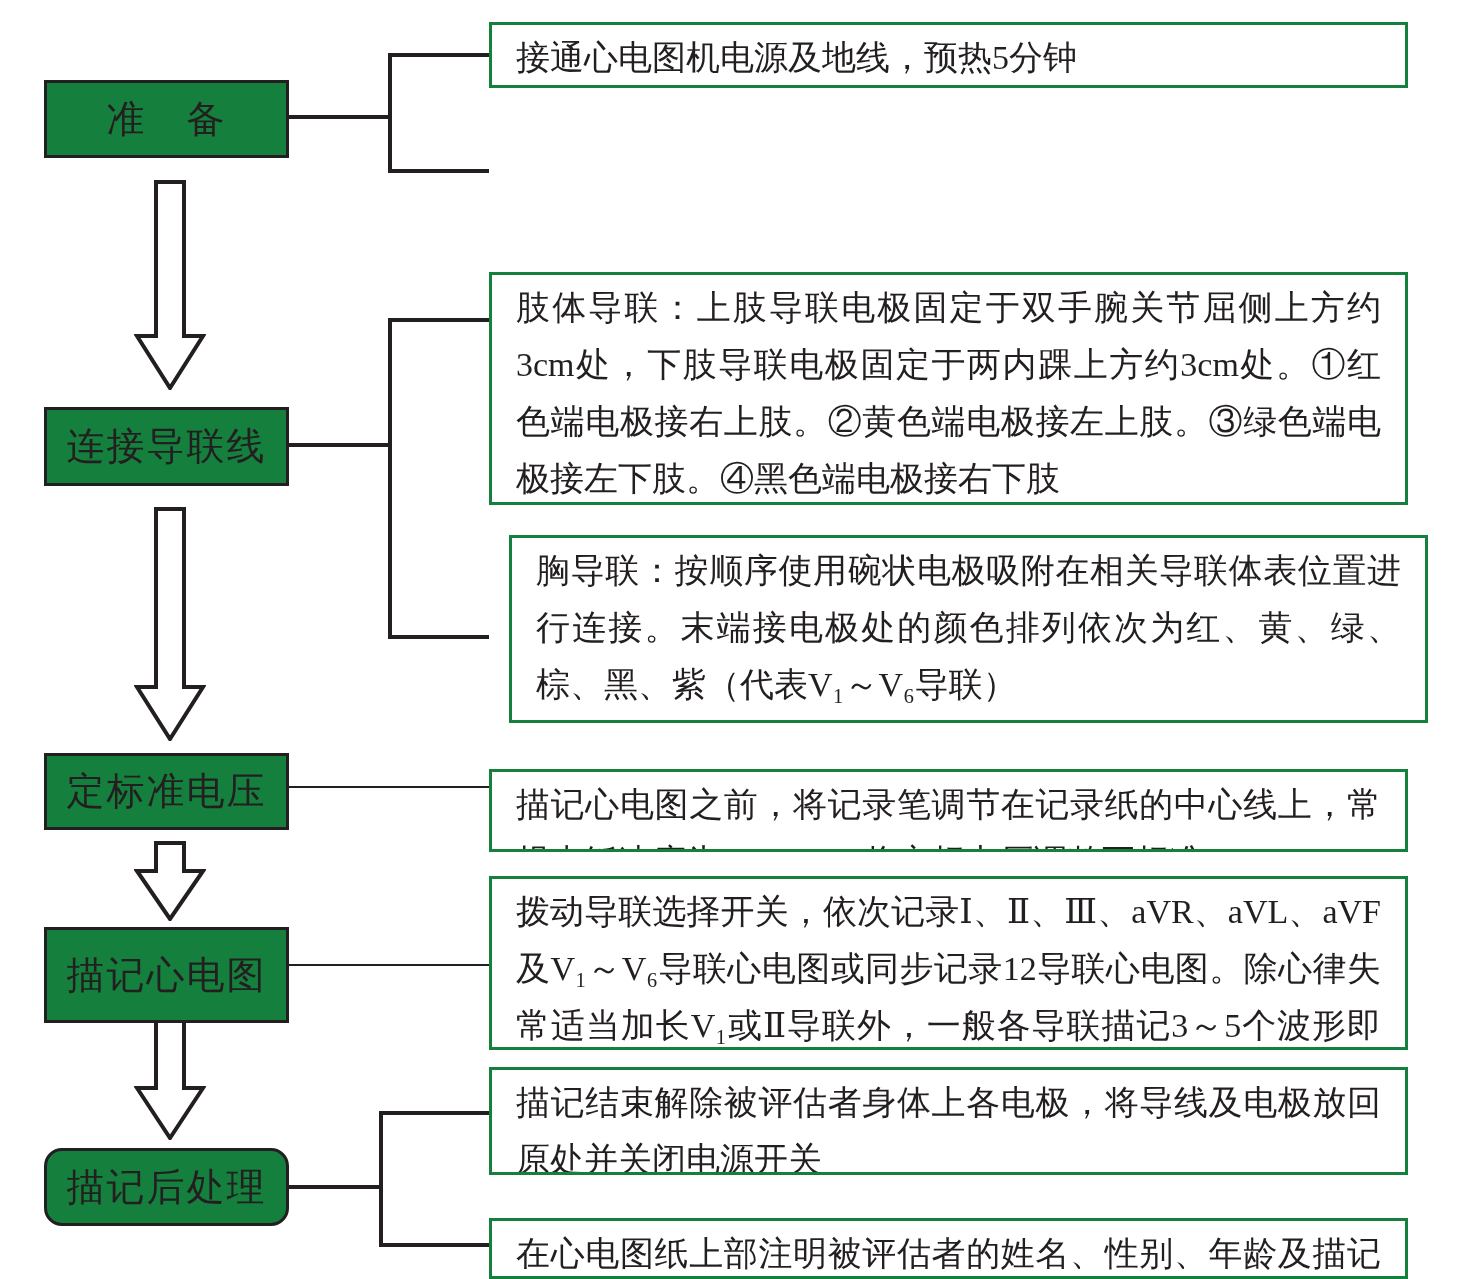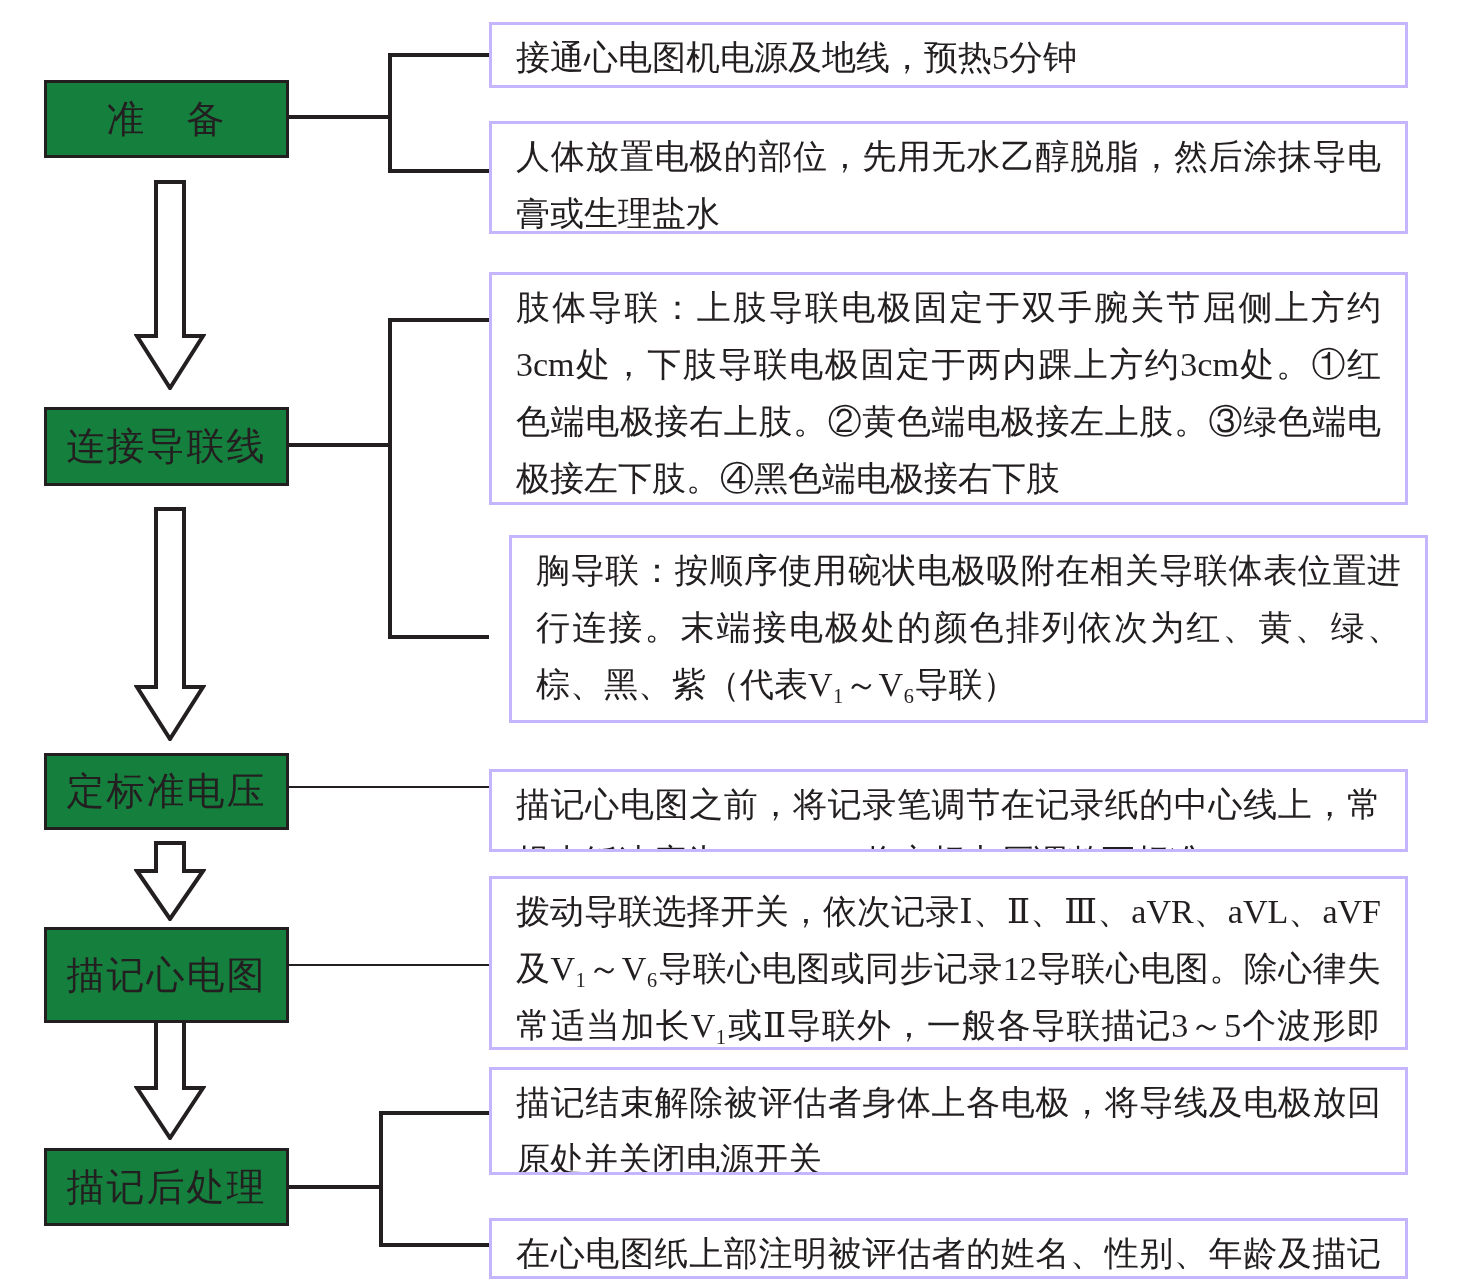--- a/index.html
+++ b/index.html
@@ -18,39 +18,39 @@
     box-sizing:border-box;
     display:flex;align-items:center;justify-content:center;
     font-size:38px;
     letter-spacing:2px;
     background:#15803d;
     z-index:2;
   }
   .detailbox{
     position:absolute;
     left:489px;width:919px;
-    border:3px solid #c4b5fd;
+    border:3px solid #15803d;
     box-sizing:border-box;
     background:#ffffff;
     font-size:34px;
     line-height:57px;
     padding:4px 24px 0 24px;
     text-align:justify;
     text-justify:inter-ideograph;
     overflow:hidden;
     z-index:2;
   }
   .conn{position:absolute;background:#231f20;z-index:1;}
   .arrow{position:absolute;z-index:1;}
   
   .s1{top:80px;height:78px;}
   .s2{top:407px;height:79px;}
   .s3{top:753px;height:77px;}
   .s4{top:927px;height:96px;}
-  .s5{top:1148px;height:78px;}
+  .s5{top:1148px;height:78px;border-radius:18px;}
   
   .d1{top:22px;height:66px;}
   .d2{top:121px;height:113px;}
   .d3{top:272px;height:233px;}
   .d4{top:535px;height:188px;margin-left:20px;}
   .d5{top:769px;height:83px;}
   .d6{top:876px;height:174px;}
   .d7{top:1067px;height:108px;}
   .d8{top:1218px;height:61px;}
 </style>
@@ -69,21 +69,20 @@
     <span>定标准电压</span>
   </div>
   <div class="stepbox s4">
     <span>描记心电图</span>
   </div>
   <div class="stepbox s5">
     <span>描记后处理</span>
   </div>
 
   <div class="detailbox d1">接通心电图机电源及地线，预热5分钟</div>
-  <div class="detailbox d2">人体放置电极的部位，先用无水乙醇脱脂，然后涂抹导电膏或生理盐水</div>
   <div class="detailbox d3">肢体导联：上肢导联电极固定于双手腕关节屈侧上方约3cm处，下肢导联电极固定于两内踝上方约3cm处。①红色端电极接右上肢。②黄色端电极接左上肢。③绿色端电极接左下肢。④黑色端电极接右下肢</div>
   <div class="detailbox d4">胸导联：按顺序使用碗状电极吸附在相关导联体表位置进行连接。末端接电极处的颜色排列依次为红、黄、绿、棕、黑、紫（代表V₁～V₆导联）</div>
   <div class="detailbox d5">描记心电图之前，将记录笔调节在记录纸的中心线上，常规走纸速度为25mm/s，将定标电压调整至标准</div>
   <div class="detailbox d6">拨动导联选择开关，依次记录Ⅰ、Ⅱ、Ⅲ、aVR、aVL、aVF及V₁～V₆导联心电图或同步记录12导联心电图。除心律失常适当加长V₁或Ⅱ导联外，一般各导联描记3～5个波形即可</div>
   <div class="detailbox d7">描记结束解除被评估者身体上各电极，将导线及电极放回原处并关闭电源开关</div>
   <div class="detailbox d8">在心电图纸上部注明被评估者的姓名、性别、年龄及描记时间</div>
 
   <div class="conn" style="left:289px;top:115px;width:103px;height:4px;"></div>
   <div class="conn" style="left:388px;top:53px;width:4px;height:120px;"></div>
   <div class="conn" style="left:388px;top:53px;width:101px;height:4px;"></div>

